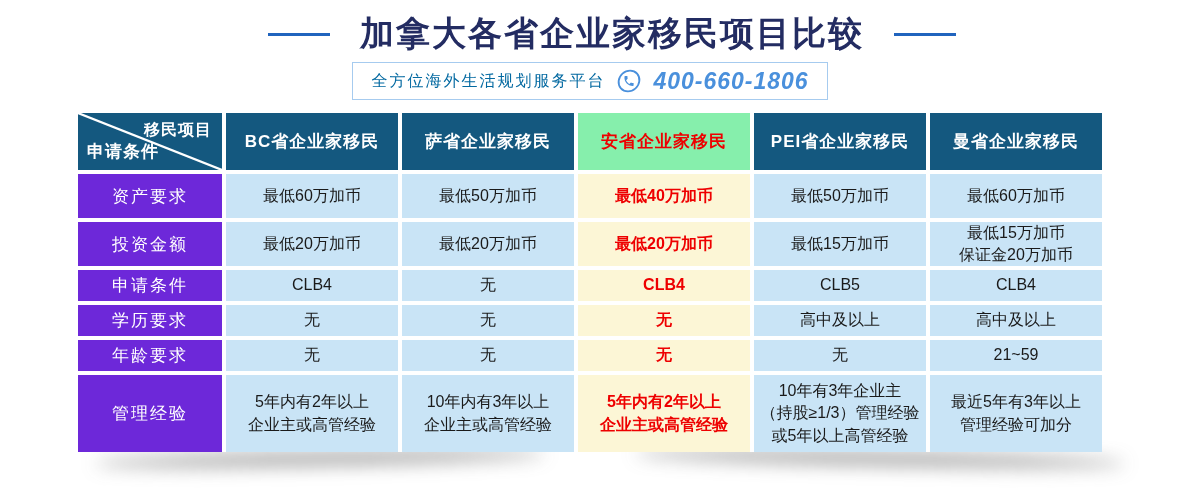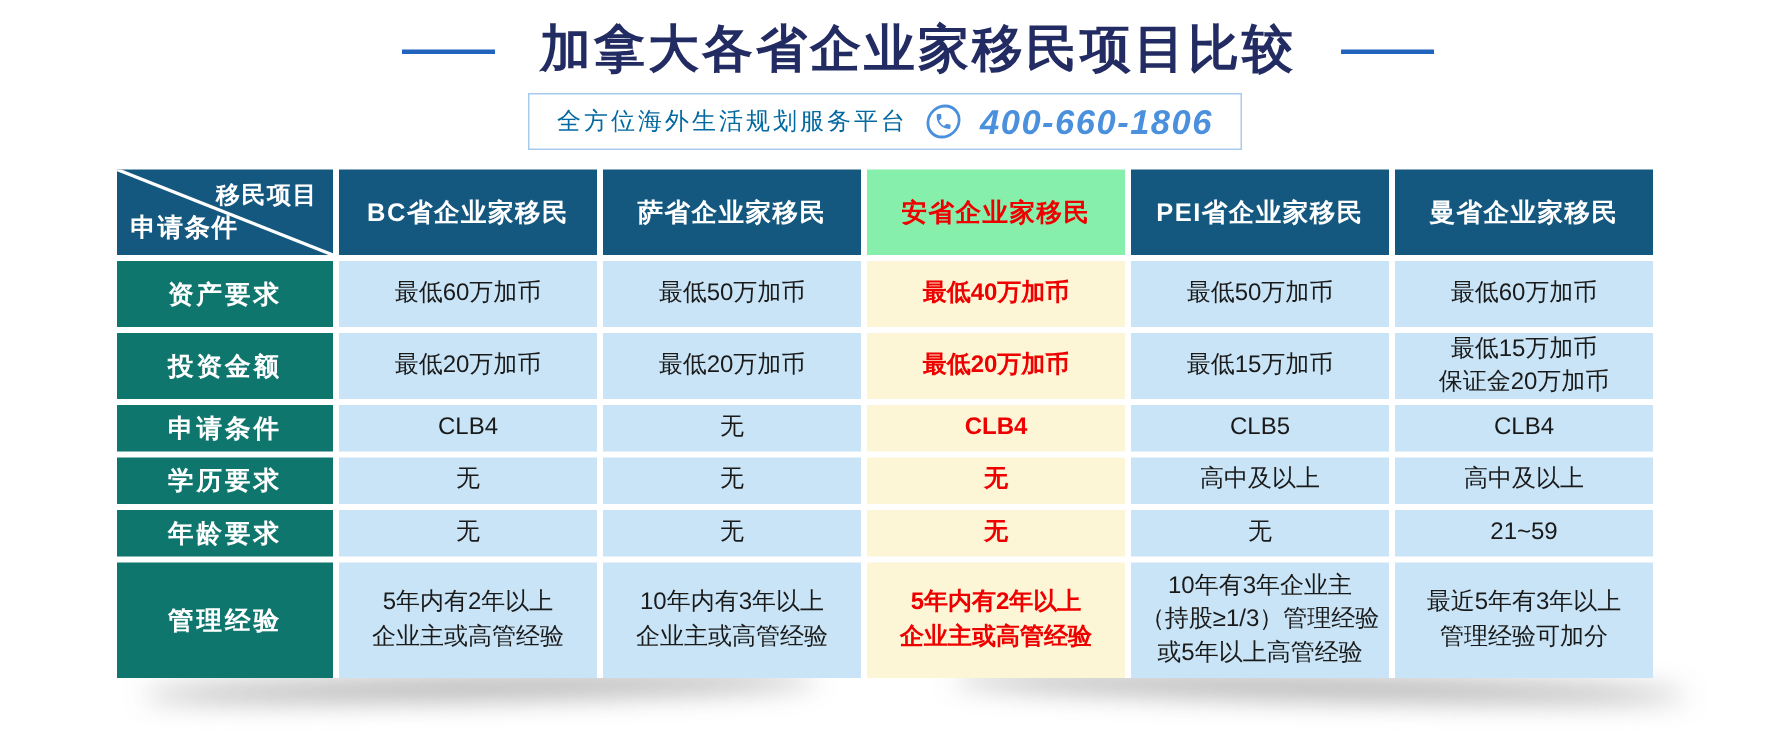--- a/index.html
+++ b/index.html
@@ -40,21 +40,21 @@
     grid-template-rows: 57px 44px 44px 31px 31px 31px 77px;
     gap: 4px; background: #fff;
   }
   .ctable > div { display: flex; align-items: center; justify-content: center; text-align: center; }
   .corner { position: relative; background: #14587F; }
   .corner svg { position: absolute; inset: 0; width: 100%; height: 100%; }
   .corner-tr { position: absolute; top: 7px; right: 10px; color: #fff; font-size: 16px; font-weight: bold; letter-spacing: 1px; }
   .corner-bl { position: absolute; bottom: 7px; left: 9px; color: #fff; font-size: 17px; font-weight: bold; letter-spacing: 1px; }
   .th { background: #14587F; color: #fff; font-size: 17px; font-weight: bold; letter-spacing: 1px; }
   .th.hl { background: #86efac; color: #EE0000; }
-  .rowlabel { background: #0f766e; color: #fff; font-size: 17px; font-weight: bold; letter-spacing: 2px; }
+  .rowlabel { background: #6d28d9; color: #fff; font-size: 17px; font-weight: normal; letter-spacing: 2px; }
   .cell { background: #C9E4F6; color: #1A1A1A; font-size: 16px; line-height: 1.38; white-space: pre-line; }
   .cell.hl { background: #FCF6D6; color: #EE0000; font-weight: bold; }
 
   
   .shadow { position: absolute; z-index: 1; height: 13px; background: rgba(70,70,70,0.5); filter: blur(9px); border-radius: 50%; }
   .shadow-l { left: 95px;  top: 452px; width: 450px; transform: rotate(-1.2deg); }
   .shadow-r { left: 635px; top: 452px; width: 490px; transform: rotate(1.2deg); }
 </style>
 </head>
 <body>

